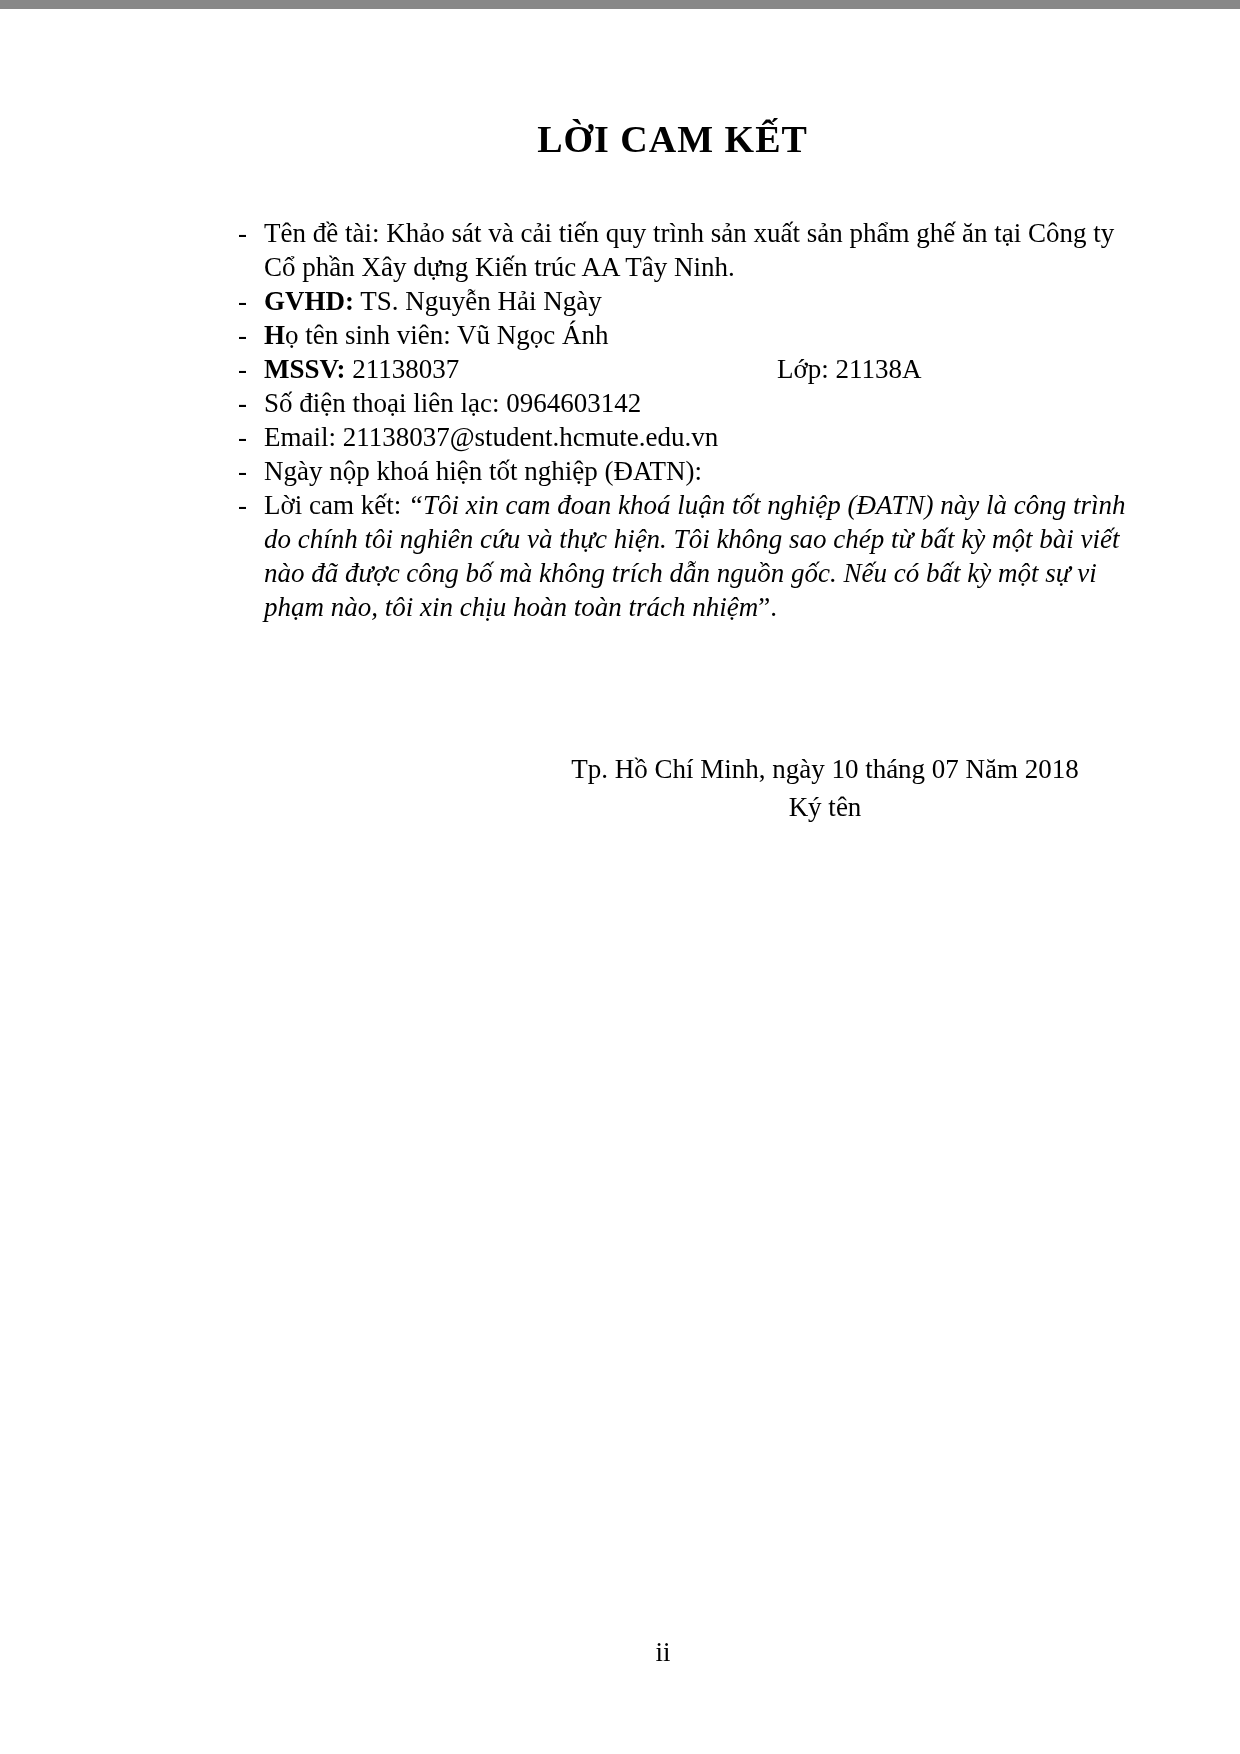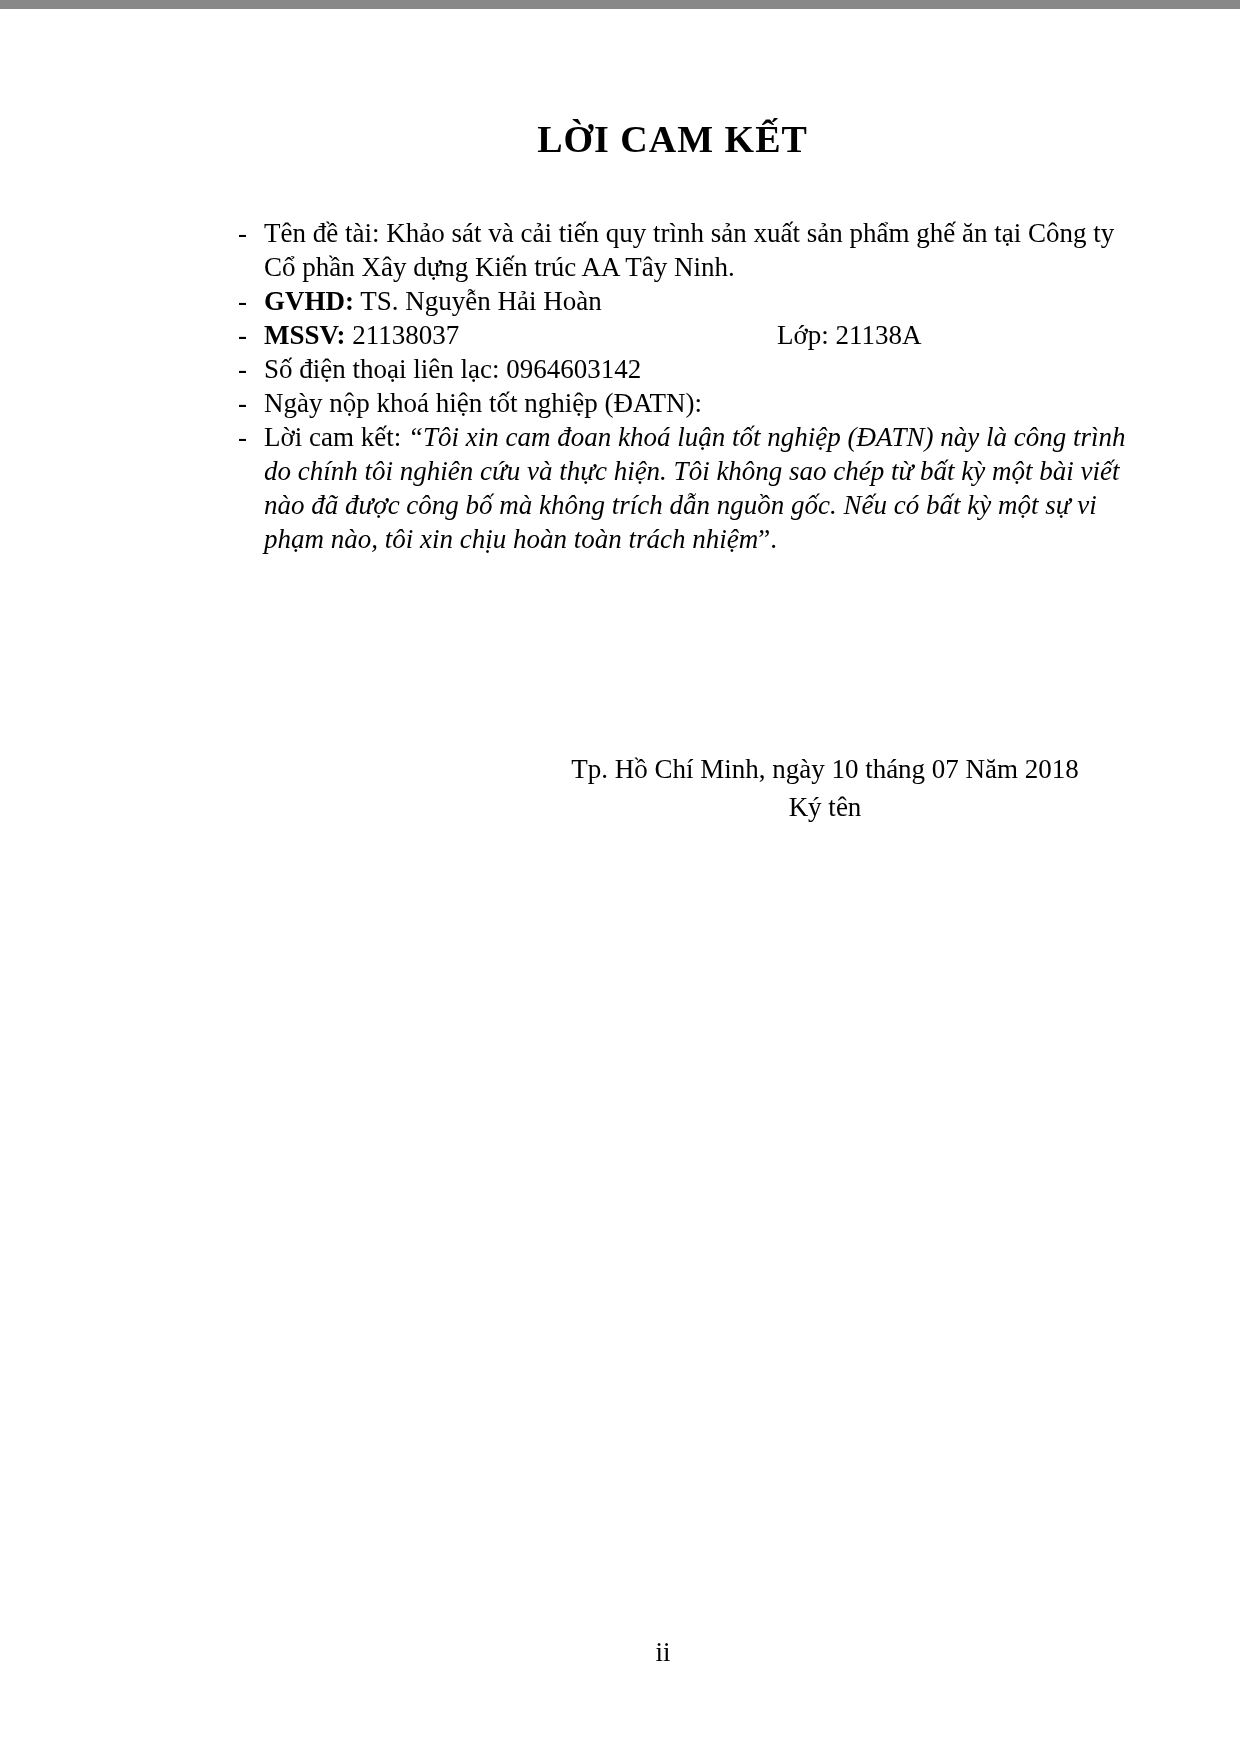--- a/index.html
+++ b/index.html
@@ -65,26 +65,26 @@
 </style>
 </head>
 <body>
 
 <div class="page">
 
   <h1 class="title">LỜI CAM KẾT</h1>
 
   <div class="decl-list">
       <div class="li"><span class="dash">-</span><span class="li-text"><span>Tên đề tài: Khảo sát và cải tiến quy trình sản xuất sản phẩm ghế ăn tại Công ty Cổ phần Xây dựng Kiến trúc AA Tây Ninh.</span></span></div>
-      <div class="li"><span class="dash">-</span><span class="li-text"><span class="b">GVHD:</span><span> TS. Nguyễn Hải Hoàn</span></span></div>
-      <div class="li"><span class="dash">-</span></div>
+      <div class="li"><span class="dash">-</span><span class="li-text"><span class="b">GVHD:</span><span> TS. Nguyễn Hải Ngày</span></span></div>
+      <div class="li"><span class="dash">-</span><span class="li-text"><span class="b">H</span><span>ọ tên sinh viên: Vũ Ngọc Ánh</span></span></div>
       <div class="li"><span class="dash">-</span><span class="li-text"><span class="b">MSSV:</span><span> 21138037</span></span><span class="li-right"><span>Lớp: 21138A</span></span></div>
       <div class="li"><span class="dash">-</span></div>
       <div class="li"><span class="dash">-</span><span class="li-text"><span>Số điện thoại liên lạc: 0964603142</span></span></div>
-      <div class="li"><span class="dash">-</span></div>
+      <div class="li"><span class="dash">-</span><span class="li-text"><span>Email: 21138037@student.hcmute.edu.vn</span></span></div>
       <div class="li"><span class="dash">-</span><span class="li-text"><span>Ngày nộp khoá hiện tốt nghiệp (ĐATN):</span></span></div>
       <div class="li"><span class="dash">-</span><span class="li-text"><span>Lời cam kết: </span><span class="i">“Tôi xin cam đoan khoá luận tốt nghiệp (ĐATN) này là công trình do chính tôi nghiên cứu và thực hiện. Tôi không sao chép từ bất kỳ một bài viết nào đã được công bố mà không trích dẫn nguồn gốc. Nếu có bất kỳ một sự vi phạm nào, tôi xin chịu hoàn toàn trách nhiệm</span><span>”.</span></span></div>
     </div>
 
   <div class="sig-block">
     <div>Tp. Hồ Chí Minh, ngày 10 tháng 07 Năm 2018</div>
     <div>Ký tên</div>
   </div>
 
 

